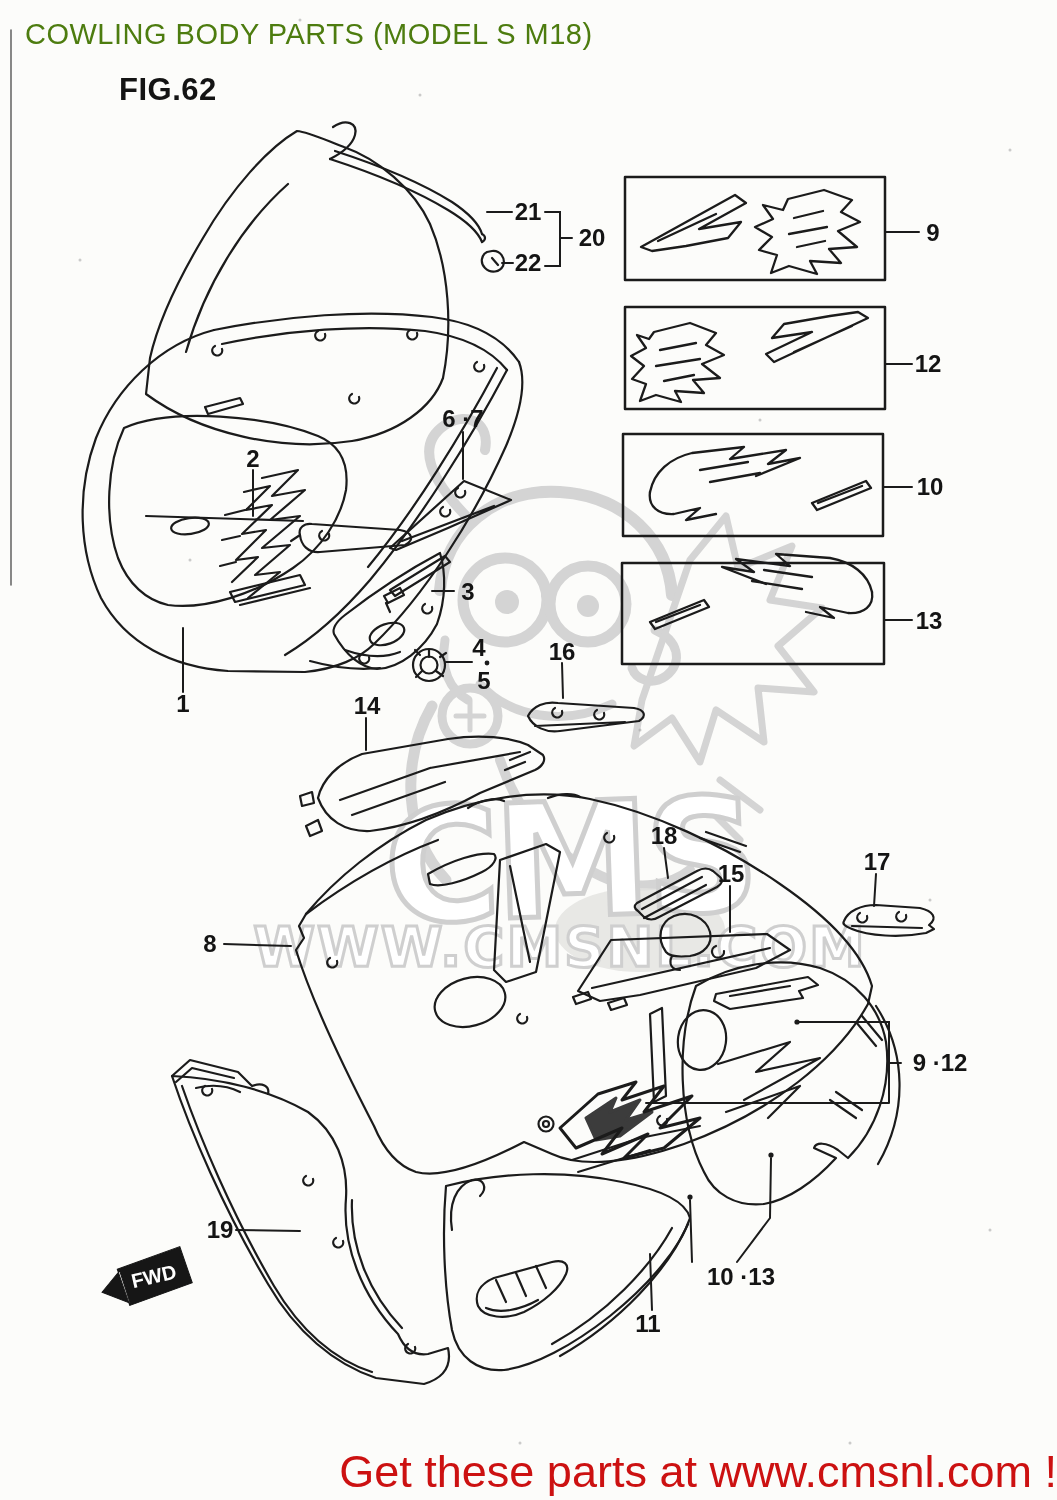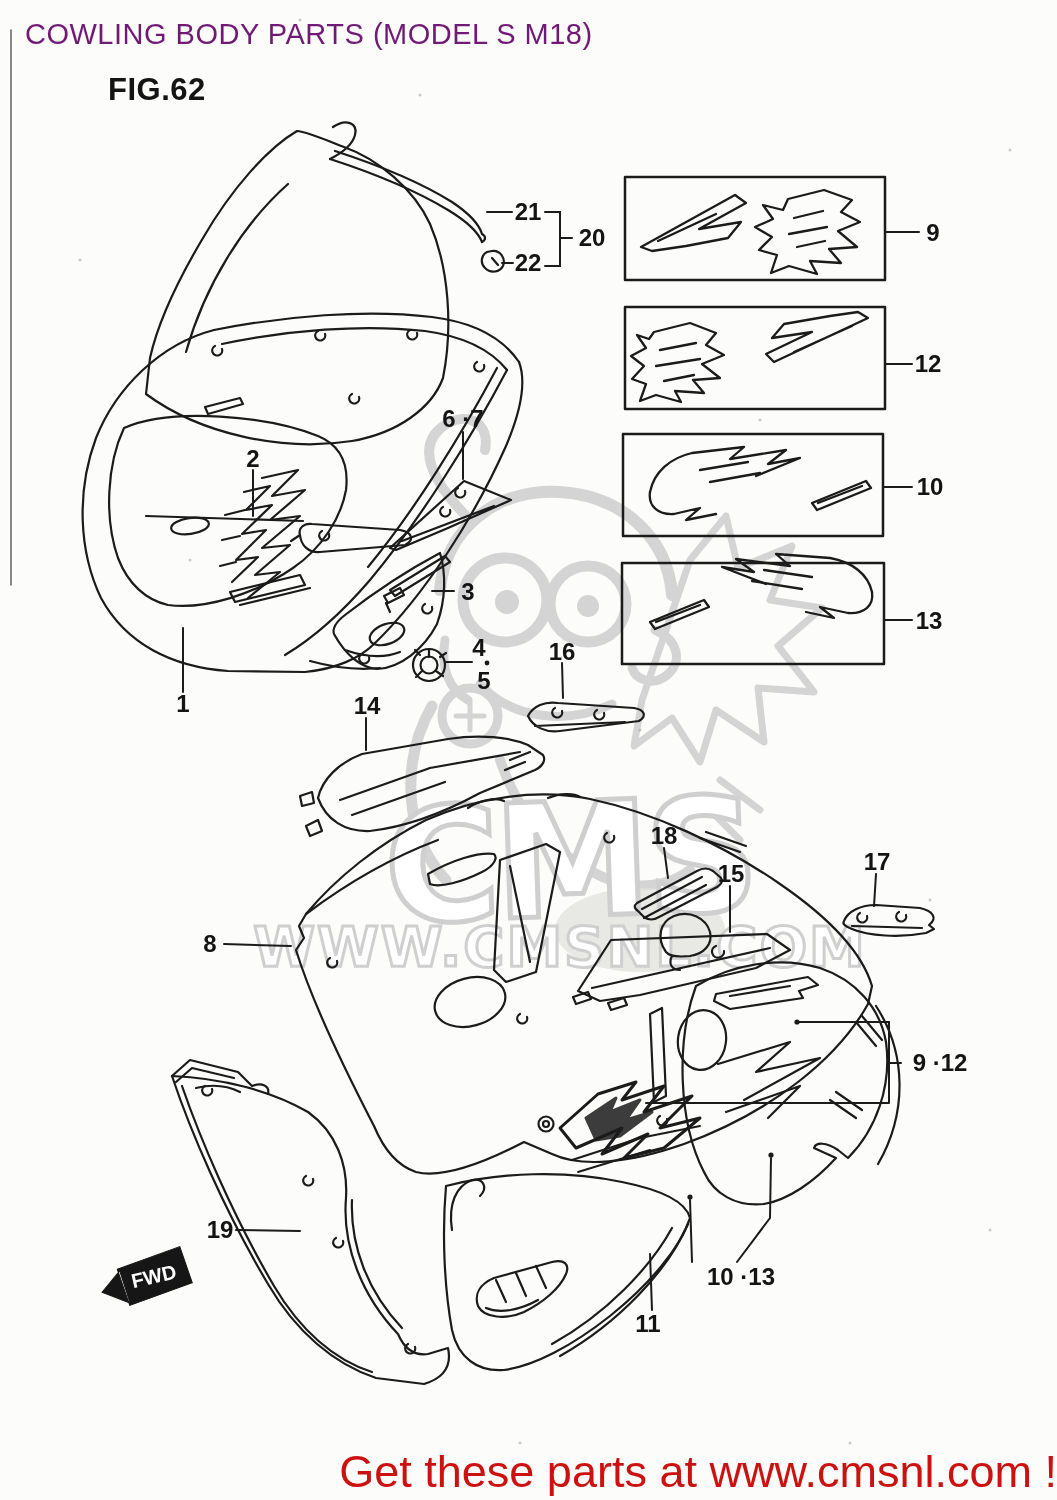--- a/index.html
+++ b/index.html
@@ -2,24 +2,24 @@
 <html><head>
 <meta charset="utf-8">
 <style>
   html,body{margin:0;padding:0;}
   body{
     width:1057px;height:1500px;position:relative;overflow:hidden;
     background:#fcfcfa;font-family:"Liberation Sans",sans-serif;
   }
   .page-title{
     position:absolute;left:25px;top:18px;
-    font-size:29px;color:#701a75;letter-spacing:.5px;white-space:nowrap;
+    font-size:29px;color:#4d7c0f;letter-spacing:.5px;white-space:nowrap;
   }
   .fig-label{
-    position:absolute;left:108px;top:72px;
+    position:absolute;left:119px;top:72px;
     font-size:31px;font-weight:800;color:#141414;letter-spacing:.5px;
   }
   .footer-promo{
     position:absolute;left:0;right:0;top:1446px;text-align:right;
     font-size:45px;color:#cc1111;white-space:nowrap;
   }
   .diagram-svg{position:absolute;left:0;top:0;width:1057px;height:1500px;}
   text.callout{
     font-family:"Liberation Sans",sans-serif;font-size:24px;font-weight:bold;
     fill:#141414;

